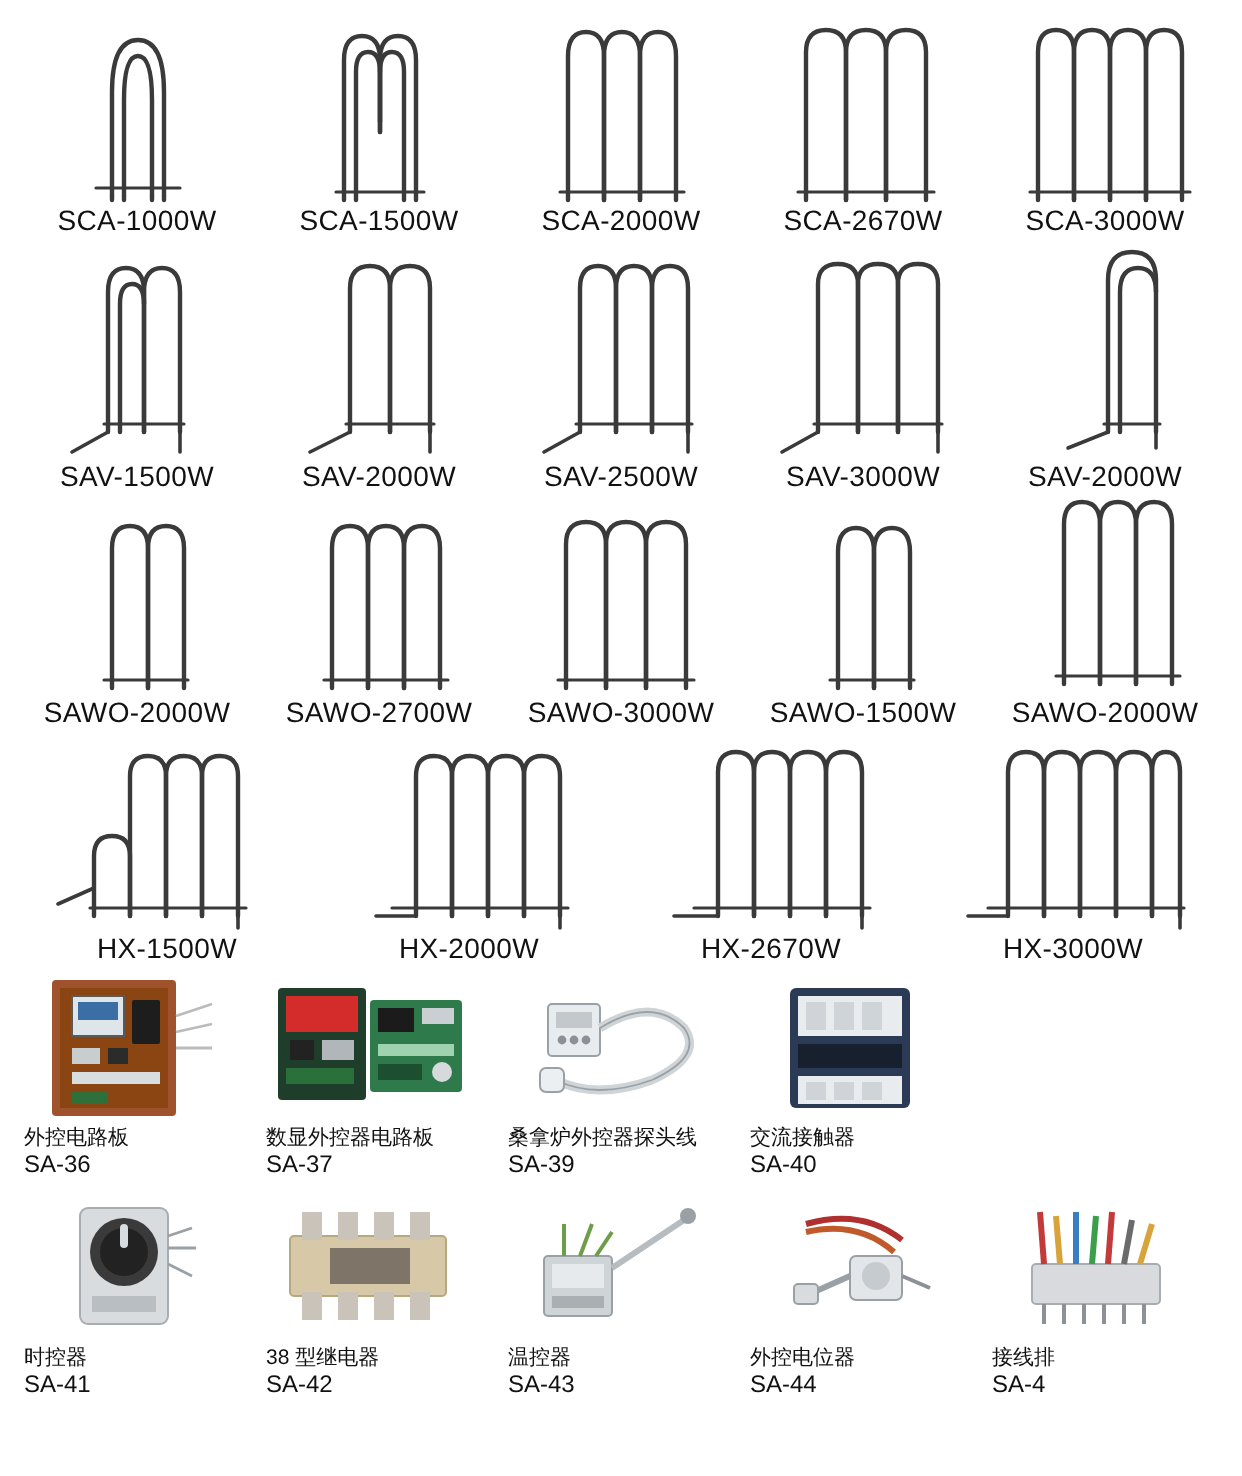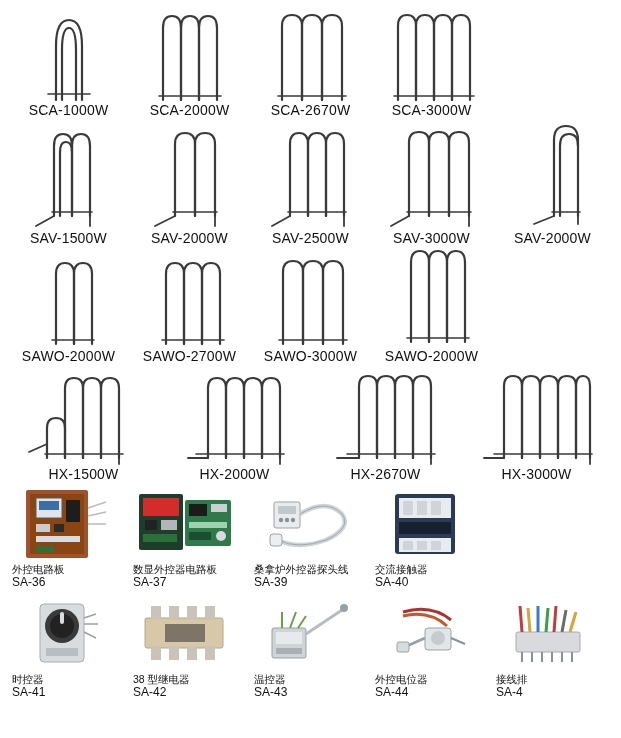--- a/index.html
+++ b/index.html
@@ -100,20 +100,34 @@
               <path d="M22 92 L22 40 Q22 14 35 14 Q48 14 48 40 L48 92"></path>
               <path d="M28 92 L28 44 Q28 22 35 22 Q42 22 42 44 L42 92"></path>
               <path d="M22 92 L22 94 M48 92 L48 94 M28 92 L28 94 M42 92 L42 94"></path>
               <path d="M14 88 L56 88" stroke-width="1.6"></path>
             </g>
           </svg>
         </div>
         <div class="heater-label">SCA-1000W</div>
       </div>
 
+      <div class="heater-cell" style="width:121px;height:118px;">
+        <div class="heater-art">
+          <svg width="72" height="96" viewBox="0 0 72 96">
+            <g fill="none" stroke="#3a3a3a" stroke-width="2.2" stroke-linecap="round" stroke-linejoin="round">
+              <path d="M18 94 L18 24 Q18 12 27 12 Q36 12 36 24 L36 60"></path>
+              <path d="M36 60 L36 24 Q36 12 45 12 Q54 12 54 24 L54 94"></path>
+              <path d="M24 94 L24 30 Q24 20 30 20 Q36 20 36 30 L36 55"></path>
+              <path d="M48 94 L48 30 Q48 20 42 20 Q36 20 36 30"></path>
+              <path d="M14 90 L58 90" stroke-width="1.6"></path>
+            </g>
+          </svg>
+        </div>
+        <div class="heater-label">SCA-1500W</div>
+      </div>
 
       <div class="heater-cell" style="width:121px;height:118px;">
         <div class="heater-art">
           <svg width="82" height="96" viewBox="0 0 82 96">
             <g fill="none" stroke="#3a3a3a" stroke-width="2.2" stroke-linecap="round" stroke-linejoin="round">
               <path d="M14 94 L14 22 Q14 10 23 10 Q32 10 32 22 L32 94"></path>
               <path d="M32 94 L32 22 Q32 10 41 10 Q50 10 50 22 L50 94"></path>
               <path d="M50 94 L50 22 Q50 10 59 10 Q68 10 68 22 L68 94"></path>
               <path d="M10 90 L72 90" stroke-width="1.6"></path>
             </g>
@@ -267,20 +281,32 @@
               <path d="M14 92 L14 20 Q14 9 24 9 Q34 9 34 20 L34 92"></path>
               <path d="M34 92 L34 20 Q34 9 44 9 Q54 9 54 20 L54 92"></path>
               <path d="M54 92 L54 20 Q54 9 64 9 Q74 9 74 20 L74 92"></path>
               <path d="M10 88 L78 88" stroke-width="1.6"></path>
             </g>
           </svg>
         </div>
         <div class="heater-label">SAWO-3000W</div>
       </div>
 
+      <div class="heater-cell" style="width:121px;height:118px;">
+        <div class="heater-art">
+          <svg width="66" height="96" viewBox="0 0 66 96">
+            <g fill="none" stroke="#3a3a3a" stroke-width="2.2" stroke-linecap="round" stroke-linejoin="round">
+              <path d="M20 92 L20 24 Q20 12 29 12 Q38 12 38 24 L38 92"></path>
+              <path d="M38 92 L38 24 Q38 12 47 12 Q56 12 56 24 L56 92"></path>
+              <path d="M16 88 L58 88" stroke-width="1.6"></path>
+            </g>
+          </svg>
+        </div>
+        <div class="heater-label">SAWO-1500W</div>
+      </div>
 
       <div class="heater-cell" style="width:121px;height:118px;">
         <div class="heater-art">
           <svg width="78" height="104" viewBox="0 0 78 104">
             <g fill="none" stroke="#3a3a3a" stroke-width="2.2" stroke-linecap="round" stroke-linejoin="round">
               <path d="M18 98 L18 18 Q18 7 27 7 Q36 7 36 18 L36 98"></path>
               <path d="M36 98 L36 18 Q36 7 45 7 Q54 7 54 18 L54 98"></path>
               <path d="M54 98 L54 18 Q54 7 63 7 Q72 7 72 18 L72 98"></path>
               <path d="M14 94 L76 94" stroke-width="1.6"></path>
             </g>

